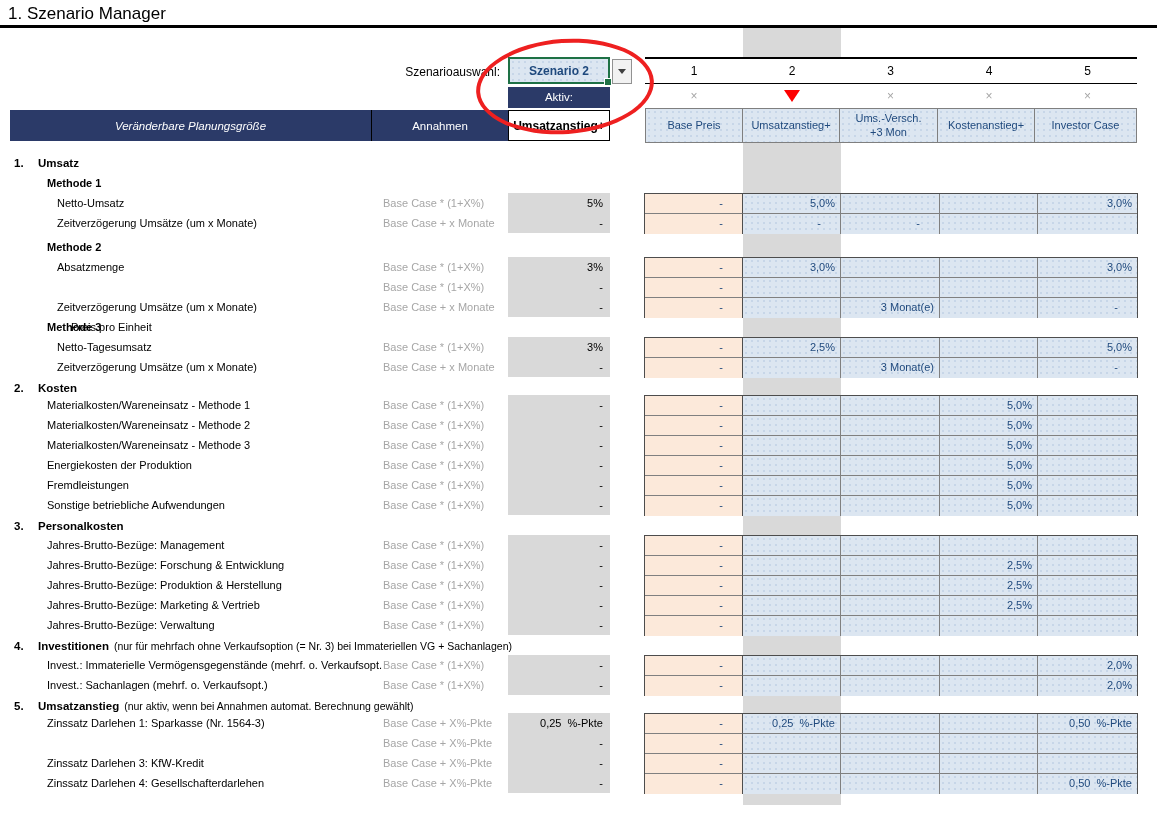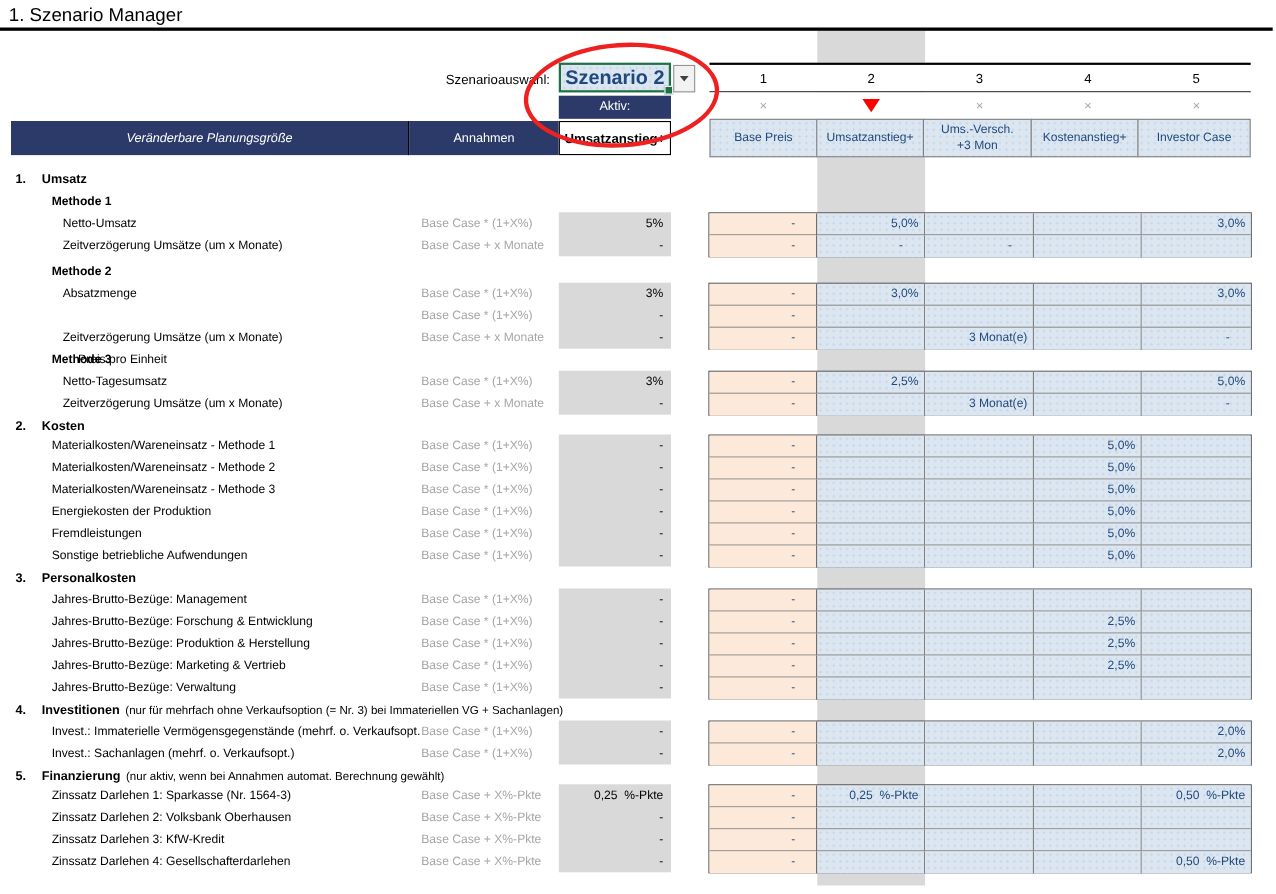--- a/index.html
+++ b/index.html
@@ -7,21 +7,21 @@
          font-family:"Liberation Sans","DejaVu Sans",sans-serif;color:#000;}
   .abs{position:absolute;}
 
   .band{left:743px;top:28px;width:98px;height:777px;background:#d9d9d9;}
   .title{left:8px;top:4px;font-size:17px;color:#000;white-space:nowrap;}
   .title-rule{left:0;top:25px;width:1157px;height:3px;background:#000;}
 
   .sel-label{left:290px;top:60px;width:210px;text-align:right;font-size:12px;line-height:25px;white-space:nowrap;}
   .sel-cell{left:508px;top:57px;width:102px;height:27px;box-sizing:border-box;border:2px solid #1e7145;
             background-color:#dce6f1;background-image:radial-gradient(#c7d6e8 1px,rgba(0,0,0,0) 1.2px);background-size:6px 6px;
-            display:flex;align-items:center;justify-content:center;font-weight:bold;font-size:18px;color:#1f497d;}
+            display:flex;align-items:center;justify-content:center;font-weight:bold;font-size:12px;color:#1f497d;}
   .handle{position:absolute;right:-4px;bottom:-4px;width:6px;height:6px;background:#1e7145;border:1px solid #fff;}
   .sel-btn{left:612px;top:59px;width:20px;height:25px;box-sizing:border-box;background:#f2f2f2;border:1px solid #929292;
            display:flex;align-items:center;justify-content:center;}
   .chev{width:0;height:0;border-left:4px solid transparent;border-right:4px solid transparent;border-top:5px solid #404040;}
   .aktiv{left:508px;top:87px;width:102px;height:21px;background:#2b3a68;color:#fff;text-align:center;
          line-height:21px;font-size:11.5px;}
   .ellipse{left:476px;top:39px;width:170px;height:87px;border:4px solid #ee2020;border-radius:50%;
            transform:rotate(-4deg);z-index:9;pointer-events:none;}
 
   .numrow{left:645px;top:57px;width:492px;height:27px;box-sizing:border-box;background:#fff;display:flex;
@@ -345,21 +345,21 @@
         <div class="scen-cell w1"></div>
         <div class="scen-cell w2"></div>
         <div class="scen-cell w3"></div>
         <div class="scen-cell w4">2,0%</div>
       </div>
     </div>
     <div class="abs row-label" style="top: 655px; left: 47px;">Invest.: Immaterielle Vermögensgegenstände (mehrf. o. Verkaufsopt.</div>
     <div class="abs row-assump" style="top: 655px;">Base Case * (1+X%)</div>
     <div class="abs row-label" style="top: 675px; left: 47px;">Invest.: Sachanlagen (mehrf. o. Verkaufsopt.)</div>
     <div class="abs row-assump" style="top: 675px;">Base Case * (1+X%)</div>
-    <div class="abs sec-head" style="top: 695px;"><span class="sec-num">5.</span><span class="sec-title">Finanzierung</span><span class="sec-note">(nur aktiv, wenn bei Annahmen automat. Berechnung gewählt)</span></div>
+    <div class="abs sec-head" style="top: 695px;"><span class="sec-num">5.</span><span class="sec-title">Umsatzanstieg</span><span class="sec-note">(nur aktiv, wenn bei Annahmen automat. Berechnung gewählt)</span></div>
     <div class="abs gray-block" style="top: 713px; height: 80px;">
       <div class="input-val">0,25  %-Pkte</div>
       <div class="input-val">-</div>
       <div class="input-val">-</div>
       <div class="input-val">-</div>
     </div>
     <div class="abs scen-block" style="top: 713px; height: 81px;">
       <div class="scen-row">
         <div class="scen-cell w0 base dash">-</div>
         <div class="scen-cell w1">0,25  %-Pkte</div>
@@ -384,19 +384,18 @@
       <div class="scen-row">
         <div class="scen-cell w0 base dash">-</div>
         <div class="scen-cell w1"></div>
         <div class="scen-cell w2"></div>
         <div class="scen-cell w3"></div>
         <div class="scen-cell w4">0,50  %-Pkte</div>
       </div>
     </div>
     <div class="abs row-label" style="top: 713px; left: 47px;">Zinssatz Darlehen 1: Sparkasse (Nr. 1564-3)</div>
     <div class="abs row-assump" style="top: 713px;">Base Case + X%-Pkte</div>
-    <div class="abs row-label" style="top: 733px; left: 47px;">Zinssatz Darlehen 2: Volksbank Oberhausen</div>
     <div class="abs row-assump" style="top: 733px;">Base Case + X%-Pkte</div>
     <div class="abs row-label" style="top: 753px; left: 47px;">Zinssatz Darlehen 3: KfW-Kredit</div>
     <div class="abs row-assump" style="top: 753px;">Base Case + X%-Pkte</div>
     <div class="abs row-label" style="top: 773px; left: 47px;">Zinssatz Darlehen 4: Gesellschafterdarlehen</div>
     <div class="abs row-assump" style="top: 773px;">Base Case + X%-Pkte</div>
   </div>
 
 </body></html>

